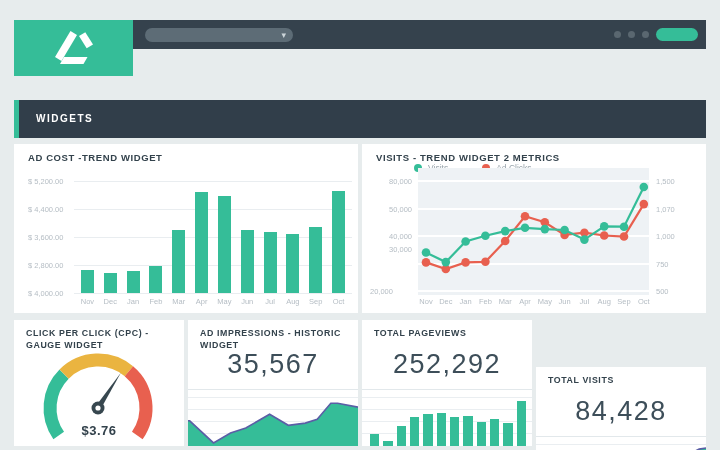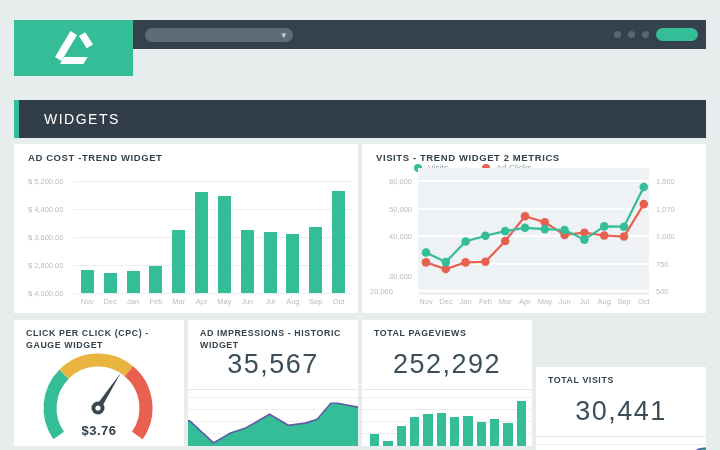--- a/index.html
+++ b/index.html
@@ -13,22 +13,22 @@
   .searchbar .chev{position:absolute;right:7px;top:0px;font-size:9px;line-height:14px;color:#ccd4d9;}
   .topbar-right{position:absolute;right:8px;top:0;height:29px;display:flex;align-items:center;gap:7px;}
   .win-dot{width:7px;height:7px;border-radius:50%;background:#5a6770;}
   .pill-btn{width:42px;height:13px;border-radius:7px;background:#35bd98;border:none;}
   .titlebar{position:absolute;left:133px;top:49px;width:573px;height:27px;background:#71808a;}
   .titlebar .rt{display:block;padding-left:14px;line-height:27px;color:#fff;font-weight:bold;
                 font-size:13px;letter-spacing:1.5px;}
   
   .widgets-bar{position:absolute;left:14px;top:100px;width:687px;height:38px;background:#313e4a;
                border-left:5px solid #35bd98;}
-  .widgets-bar span{display:block;padding-left:25px;line-height:38px;color:#fff;font-weight:normal;
-                    font-size:14px;letter-spacing:1.5px;}
+  .widgets-bar span{display:block;padding-left:17px;line-height:38px;color:#fff;font-weight:bold;
+                    font-size:10px;letter-spacing:1.5px;}
   
   .card{position:absolute;background:#fff;overflow:hidden;}
   .card-title{position:absolute;left:14px;top:8px;right:10px;font-size:9.5px;font-weight:bold;
               color:#33424c;letter-spacing:0.6px;line-height:1.35;}
   .card-sm .card-title{left:12px;font-size:8.8px;}
   .big-number{position:absolute;top:29px;left:0;right:0;text-align:center;font-size:27px;
               color:#3d4e59;letter-spacing:1.5px;}
   .divider{position:absolute;top:69px;left:0;right:0;height:1px;background:#e2e8eb;}
   .mini-gridline{position:absolute;left:0;right:0;height:1px;background:#eaeef1;}
   
@@ -177,21 +177,21 @@
         <div class="wgrid" style="top: 12px;"></div>
         <div class="wgrid" style="top: 39.5px;"></div>
         <div class="wgrid" style="top: 67px;"></div>
         <div class="wgrid" style="top: 94.5px;"></div>
         <div class="wgrid" style="top: 122px;"></div>
       </div>
     <div>
         <div class="lc-ylab" style="left: 8px; width: 42px; text-align: right; top: 37px;">80,000</div>
         <div class="lc-ylab" style="left: 8px; width: 42px; text-align: right; top: 64.5px;">50,000</div>
         <div class="lc-ylab" style="left: 8px; width: 42px; text-align: right; top: 92px;">40,000</div>
-        <div class="lc-ylab" style="left: 8px; width: 42px; text-align: right; top: 132px;">30,000</div>
+        <div class="lc-ylab" style="left: 8px; width: 42px; text-align: right; top: 105px;">30,000</div>
         <div class="lc-ylab" style="left: 8px; width: 42px; top: 147px;">20,000</div>
       </div>
     <div>
         <div class="lc-ylab" style="left: 294px; top: 37px;">1,500</div>
         <div class="lc-ylab" style="left: 294px; top: 64.5px;">1,070</div>
         <div class="lc-ylab" style="left: 294px; top: 92px;">1,000</div>
         <div class="lc-ylab" style="left: 294px; top: 119.5px;">750</div>
         <div class="lc-ylab" style="left: 294px; top: 147px;">500</div>
       </div>
     <div>
@@ -290,21 +290,21 @@
         <div class="pv-bar" style="height: 30.1px; background: rgb(53, 189, 152);"></div>
         <div class="pv-bar" style="height: 24.1px; background: rgb(53, 189, 152);"></div>
         <div class="pv-bar" style="height: 26.8px; background: rgb(53, 189, 152);"></div>
         <div class="pv-bar" style="height: 22.9px; background: rgb(53, 189, 152);"></div>
         <div class="pv-bar" style="height: 45px; background: rgb(53, 189, 152);"></div>
       </div>
   </div>
 
   <div class="card card-sm" style="left:536px;top:320px;width:170px;height:126px;margin-top:47px;">
     <div class="card-title">TOTAL VISITS</div>
-    <div class="big-number">30,441</div>
+    <div class="big-number">84,428</div>
     <div class="divider"></div>
     <div class="minigrid">
         <div class="mini-gridline" style="top: 77px;"></div>
         <div class="mini-gridline" style="top: 89px;"></div>
         <div class="mini-gridline" style="top: 101px;"></div>
         <div class="mini-gridline" style="top: 113px;"></div>
       </div>
     <svg class="mini-svg" viewBox="0 0 170 54" preserveAspectRatio="none" id="svg-total_visits">
         <path d="M0,48.1 L0.0,48.1 L22.1,39.8 L32.3,41.0 L59.5,27.2 L76.5,33.3 L88.4,39.8 L117.3,21.1 L132.6,25.0 L163.2,10.1 L170.0,9.0 L170,9.0 L170,58 L0,58 Z" fill="#35bd98" stroke="none"></path>
         <polyline points="0,48.1 0.0,48.1 22.1,39.8 32.3,41.0 59.5,27.2 76.5,33.3 88.4,39.8 117.3,21.1 132.6,25.0 163.2,10.1 170.0,9.0 170,9.0" fill="none" stroke="#5b5ea6" stroke-width="1.6"></polyline>

